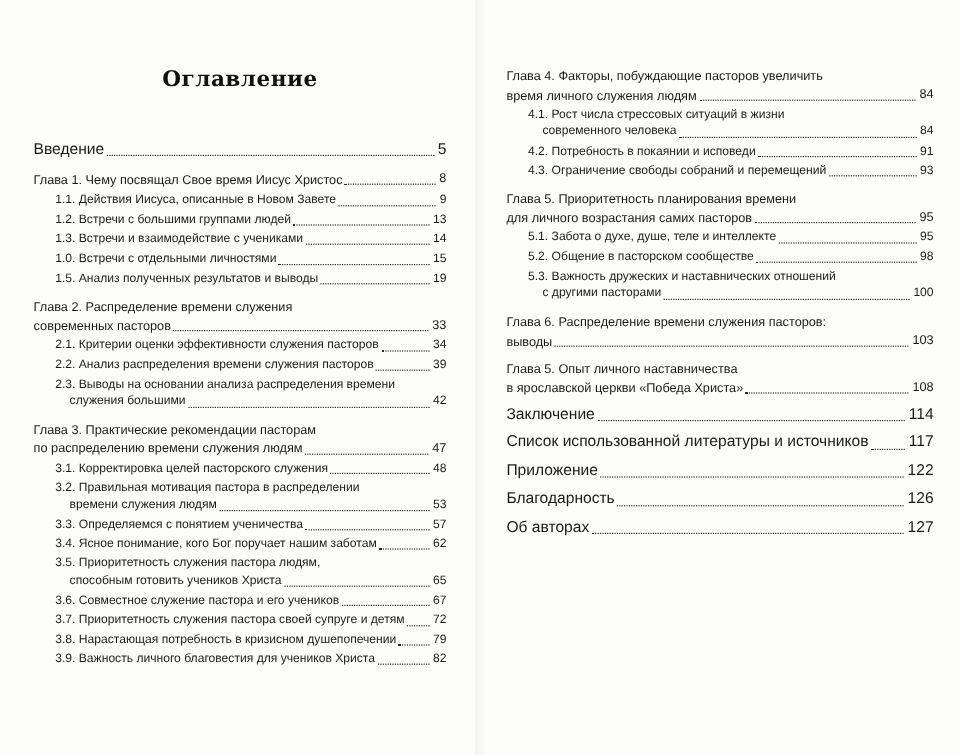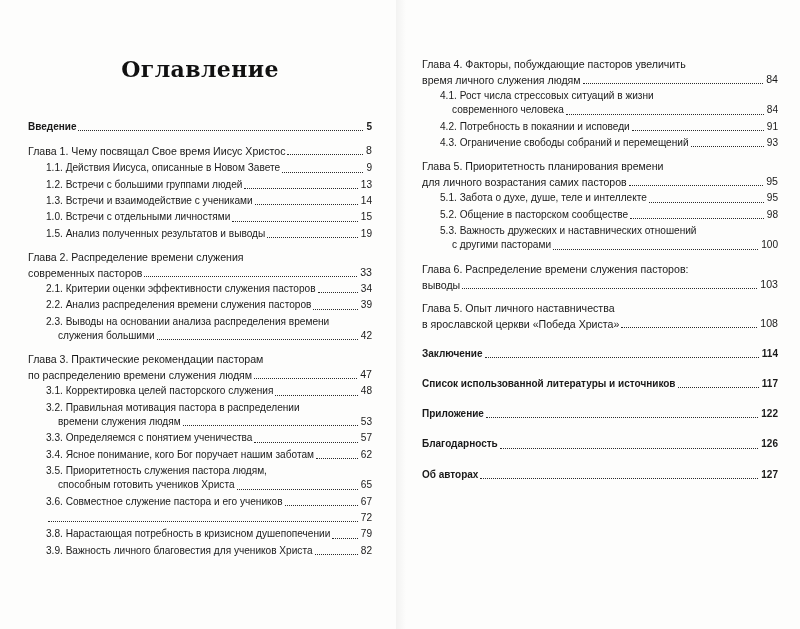--- a/index.html
+++ b/index.html
@@ -38,21 +38,21 @@
     position: absolute;
     left: 396px;
     top: 0;
     width: 10px;
     height: 629px;
     background: linear-gradient(to right, rgba(0,0,0,0.045), rgba(0,0,0,0.0));
     pointer-events: none;
   }
   .page-title {
     font-family: "DejaVu Serif", serif;
-    font-size: 22px;
+    font-size: 18px;
     font-weight: 700;
     text-align: center;
     letter-spacing: 0.4px;
     margin: 8px 0 38px 0;
     color: #111;
   }
 
   .toc {
     font-size: 10.3px;
     line-height: 1.42;
@@ -85,23 +85,22 @@
     margin-top: 9px;
     margin-bottom: 3px;
     font-size: 10.6px;
   }
   .lvl-chapter .txt { line-height: 1.35; }
   .lvl-sub {
     padding-left: 18px;
     font-size: 10.1px;
   }
   .lvl-plain {
-    margin-top: 16px;
-    font-size: 10px;
-    font-weight: bold;
+    margin-top: 5px;
+    font-size: 13px;
   }
 
   
   .entry-ml {
     margin-bottom: 2px;
   }
   .entry-ml .line1 {
     display: block;
   }
   .entry-ml .lastline {
@@ -236,20 +235,21 @@
             <span class="dots"></span>
             <span class="pg">65</span>
           </span>
         </div>
         <div class="entry lvl-sub">
           <span class="txt">3.6. Совместное служение пастора и его учеников</span>
           <span class="dots"></span>
           <span class="pg">67</span>
         </div>
         <div class="entry lvl-sub">
+          <span class="txt">3.7. Приоритетность служения пастора своей супруге и детям</span>
           <span class="dots"></span>
           <span class="pg">72</span>
         </div>
         <div class="entry lvl-sub">
           <span class="txt">3.8. Нарастающая потребность в кризисном душепопечении</span>
           <span class="dots"></span>
           <span class="pg">79</span>
         </div>
         <div class="entry lvl-sub">
           <span class="txt">3.9. Важность личного благовестия для учеников Христа</span>

